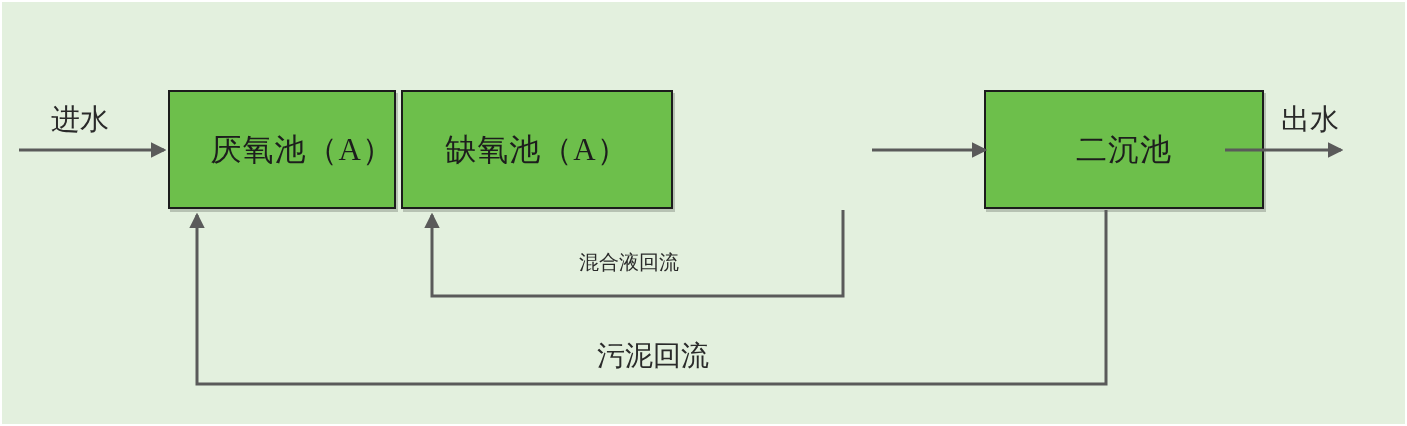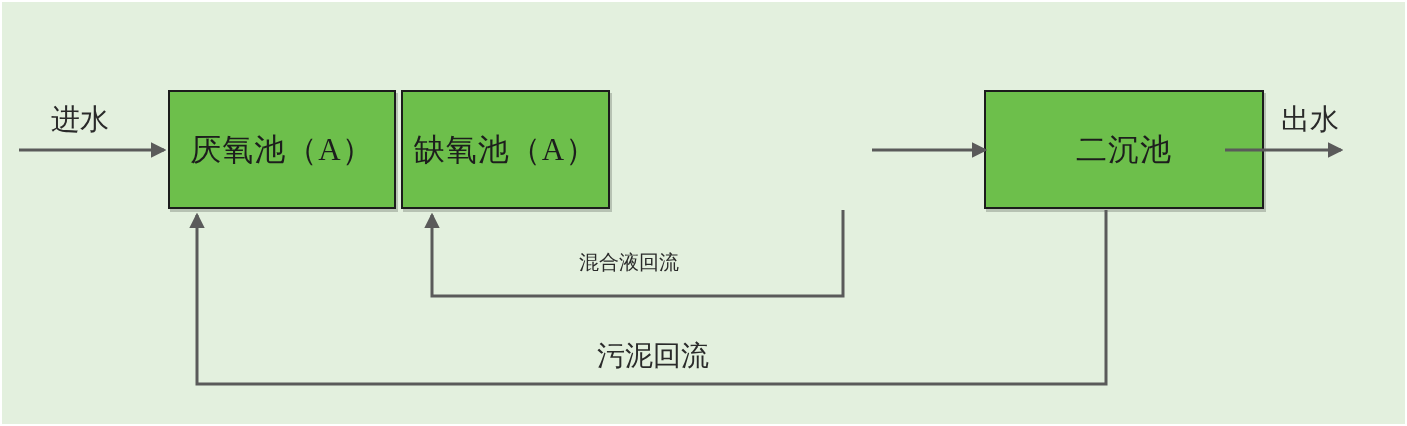--- a/index.html
+++ b/index.html
@@ -26,22 +26,22 @@
     border: 2px solid #1c1c1c;
     box-sizing: border-box;
     display: flex;
     align-items: center;
     justify-content: center;
     font-size: 31px;
     letter-spacing: 1px;
     color: #1d1d1d;
     box-shadow: 2px 3px 0 rgba(100, 110, 100, 0.35);
   }
-  .node-anaerobic   { left: 166px; width: 228px; }
-  .node-anoxic      { left: 399px; width: 209px; }
+  .node-anaerobic   { left: 166px; width: 228px; justify-content: flex-end; }
+  .node-anoxic      { left: 399px; width: 272px; }
   .node-aerobic     { left: 631px; width: 239px; }
   .node-clarifier   { left: 982px; width: 280px; }
 
   .flow-label {
     position: absolute;
     text-align: center;
     color: #2a2a2a;
     white-space: nowrap;
   }
   .label-inlet   { left: 27px;   top: 98px;  width: 102px; font-size: 29px; }

